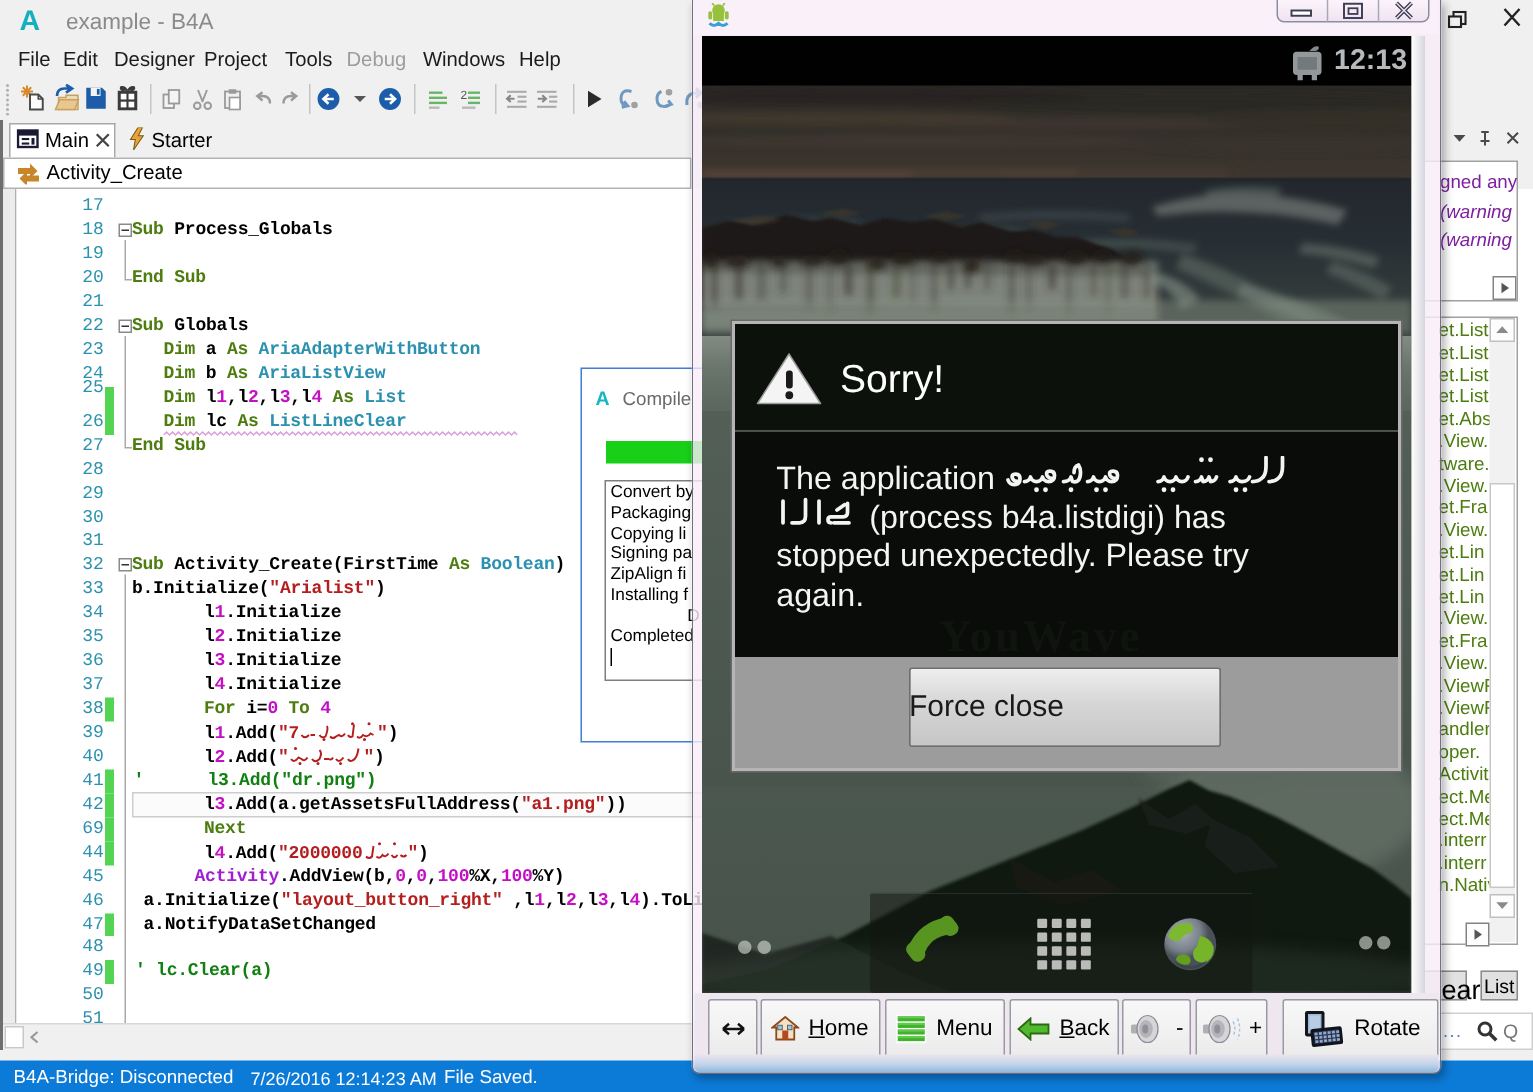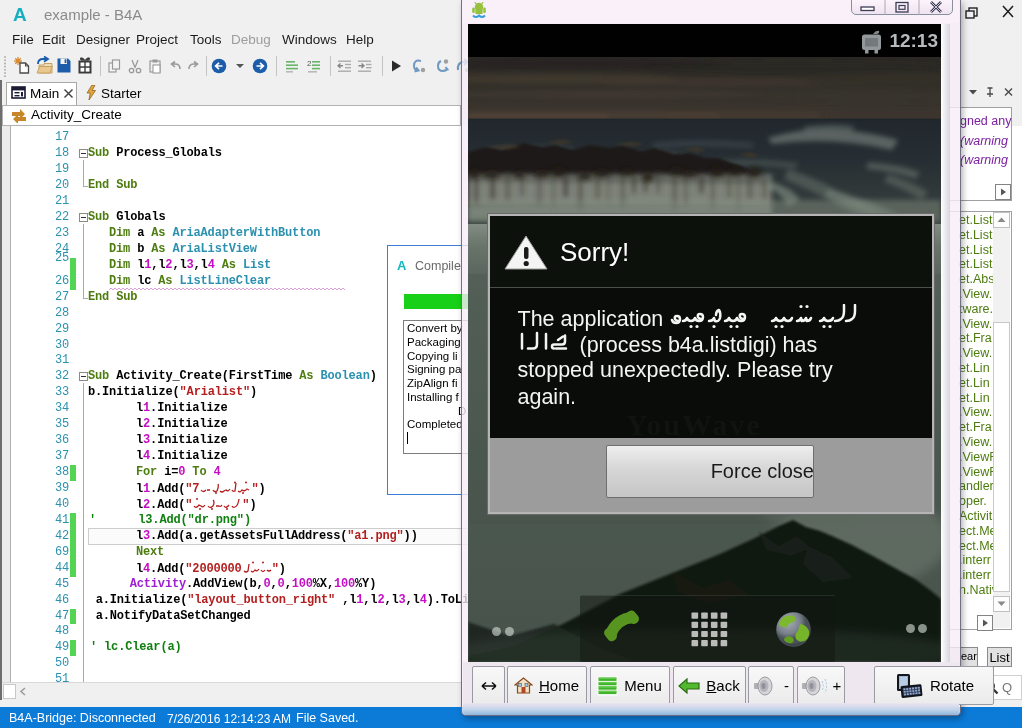--- a/index.html
+++ b/index.html
@@ -366,21 +366,21 @@
 <div class="abs" style="left:992.5px;top:322px;width:17px;height:270px;background:#fff;border:1px solid #c8c8c8"></div>
 <div class="abs" style="left:992.5px;top:596px;width:17px;height:16px;background:#fdfdfd;border:1px solid #c0c0c0"></div>
 <svg class="abs" style="left:996.5px;top:601px" width="9" height="6" viewBox="0 0 9 6">
           <path d="M0.5 0.5 L4.5 5 L8.5 0.5z" fill="#8a8a8a"></path>
         </svg>
 <div class="rbtn" style="left:976.5px;top:614.5px;width:16px;height:16px"></div>
 <svg class="abs" style="left:981.5px;top:618.5px" width="7" height="8" viewBox="0 0 7 8">
           <path d="M1 0.5 L6 4 L1 7.5z" fill="#555"></path>
         </svg>
 <div class="abs" style="left:942px;top:647px;width:36px;height:20px;background:#e1e1e1;border:1px solid #8a8a8a"></div>
-<div class="abs" style="left:961px;top:649.5px;font-size:11px;color:#000">ear</div>
+<div class="abs" style="left:961px;top:649.5px;font-size:18px;color:#000">ear</div>
 <div class="abs" style="left:987px;top:647px;width:25px;height:20px;background:#e1e1e1;border:1px solid #8a8a8a;font-size:13px;color:#000;text-align:center;padding-top:2px">List</div>
 <div class="abs" style="left:952px;top:675px;width:70px;height:25px;background:#fff;border:1px solid #d0d0d0"></div>
 <div class="abs" style="left:962px;top:680px;font-size:12px;color:#4a7ab5;letter-spacing:1px">...</div>
 <svg class="abs" style="left:984px;top:680px" width="15" height="15" viewBox="0 0 15 15">
           <circle cx="6" cy="6" r="4" fill="none" stroke="#333" stroke-width="2"></circle>
           <path d="M9 9 L13.5 13.5" stroke="#333" stroke-width="2.4"></path>
         </svg>
 <div class="abs" style="left:1002px;top:680px;font-size:13px;color:#777">Q</div>
 </div>
 </div>
@@ -650,21 +650,21 @@
             </svg></div>
 <div class="abs" style="left:49.5px;top:307px;font-size:21.5px;color:#f4f4f4;white-space:pre"><svg width="56" height="26" viewBox="0 0 56 26" style="vertical-align:-5px">
               <g stroke="#f4f4f4" fill="none" stroke-width="2.5" stroke-linecap="round" stroke-linejoin="round">
                 <path d="M4 3 L4 17.5 M19 2 L19 13 q0 4.5 -4 4.5 l-5 0 M28 3 L28 17.5 M36 17.5 q-2 0 -2 -2 q0 -2 2 -2 l8 0 q3 0 3 -3 l0 -6 M38 17.5 l10 0 M40 9 l5 -3.5"></path>
               </g>
             </svg> (process b4a.listdigi) has</div>
 <div class="abs" style="left:49.5px;top:334px;font-size:21.5px;color:#f4f4f4">stopped unexpectedly. Please try</div>
 <div class="abs" style="left:49.5px;top:361px;font-size:21.5px;color:#f4f4f4">again.</div>
 <div class="abs" style="left:158px;top:384px;font:bold 30px 'Liberation Serif';color:rgba(120,128,118,0.065);letter-spacing:2px">YouWave</div>
 <div class="abs" style="left:138px;top:420.5px;width:208px;height:53px;background:linear-gradient(#eeeeee,#d6d6d6 45%,#c6c6c6);border:1px solid #6e6e6e;border-radius:2px"></div>
-<div class="abs" style="left:138px;top:436px;width:208px;text-align:right;font-size:20px;color:#1a1a1a">Force close</div>
+<div class="abs" style="left:138px;top:436px;width:208px;text-align:left;font-size:20px;color:#1a1a1a">Force close</div>
 </div>
   </div>
 
   <div class="abs" style="left:480px;top:24px;width:9px;height:638px;background:linear-gradient(90deg,#ffffff,#d5d5de)"></div>
 
   <div id="ywbar">
 <div class="abs" style="left:2px;top:662px;width:496px;height:49px;background:#efe7ef"></div>
 <div class="ywbtn" style="left:11px;width:33px">
           <svg width="24" height="12" viewBox="0 0 24 12">
             <path d="M5 6 h14 M5 6 L9 2.5 M5 6 L9 9.5 M19 6 L15 2.5 M19 6 L15 9.5" stroke="#111" stroke-width="1.6" fill="none"></path>
@@ -715,21 +715,21 @@
 <div class="ywbtn" style="left:336px;width:48px">
           <svg width="26" height="22" viewBox="0 0 26 22">
             <rect x="1" y="8" width="5" height="6" rx="1" fill="#b0b0b4"></rect>
             <ellipse cx="12" cy="11" rx="7" ry="9" fill="#d6d6da" stroke="#8a8a90" stroke-width="0.8"></ellipse>
             <ellipse cx="11" cy="11" rx="4.5" ry="6" fill="#b4b4ba"></ellipse>
             <ellipse cx="10.5" cy="11" rx="2" ry="3" fill="#90909a"></ellipse>
             <path d="M21 6 q2.5 5 0 10 M24 4 q3 7 0 14" stroke="#aac4e0" stroke-width="1" fill="none" stroke-dasharray="2 1.5"></path>
           </svg>
           <span>+</span>
         </div>
-<div class="ywbtn" style="left:413px;width:120px">
+<div class="ywbtn" style="left:394px;width:104px">
           <svg width="30" height="26" viewBox="0 0 30 26">
             <rect x="3" y="1" width="13" height="17" rx="1.5" fill="#14161c"></rect>
             <rect x="5" y="3" width="9" height="13" fill="#9fb8d8"></rect>
             <rect x="6" y="4" width="7" height="11" fill="#b8cce4"></rect>
             <g transform="rotate(-6 18 18)">
               <rect x="7" y="12" width="21" height="12" rx="1.5" fill="#10131a"></rect>
               <rect x="9" y="14" width="17" height="8" fill="#2a3550"></rect>
               <g fill="#8fa8cc">
                 <rect x="9.6" y="14.6" width="2" height="1.8"></rect>
                 <rect x="9.6" y="17.2" width="2" height="1.8"></rect>

